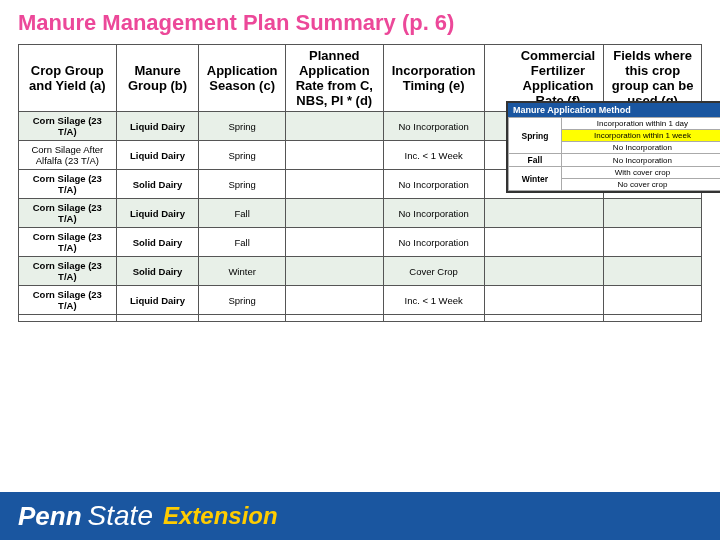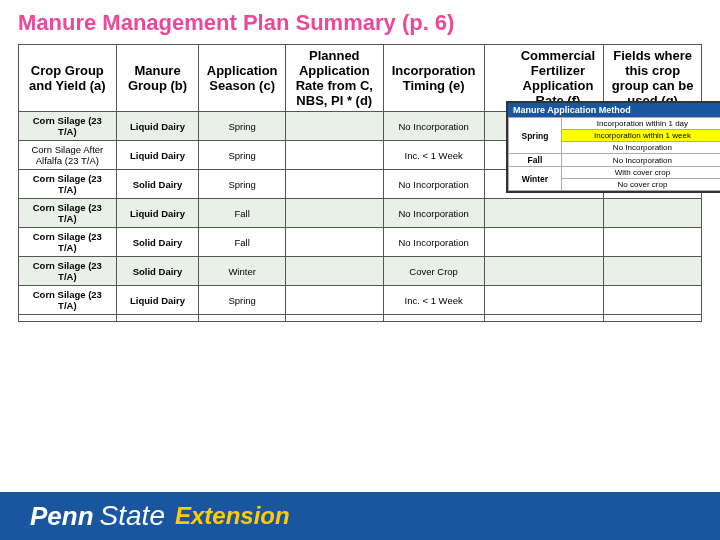--- a/index.html
+++ b/index.html
@@ -56,21 +56,21 @@
     .col-incorp-timing { width: 12%; }
     .col-commercial { width: 12%; padding-left: 32px; }
     .col-fields { width: 13%; text-align: center; }
 
     
     .footer {
       background: #1a56a0;
       height: 48px;
       display: flex;
       align-items: center;
-      padding: 0 30px;
+      padding: 0 18px;
     }
     .footer-penn {
       font-size: 26px;
       font-weight: bold;
       color: #fff;
       font-style: italic;
       margin-right: 6px;
     }
     .footer-state {
       font-size: 28px;

